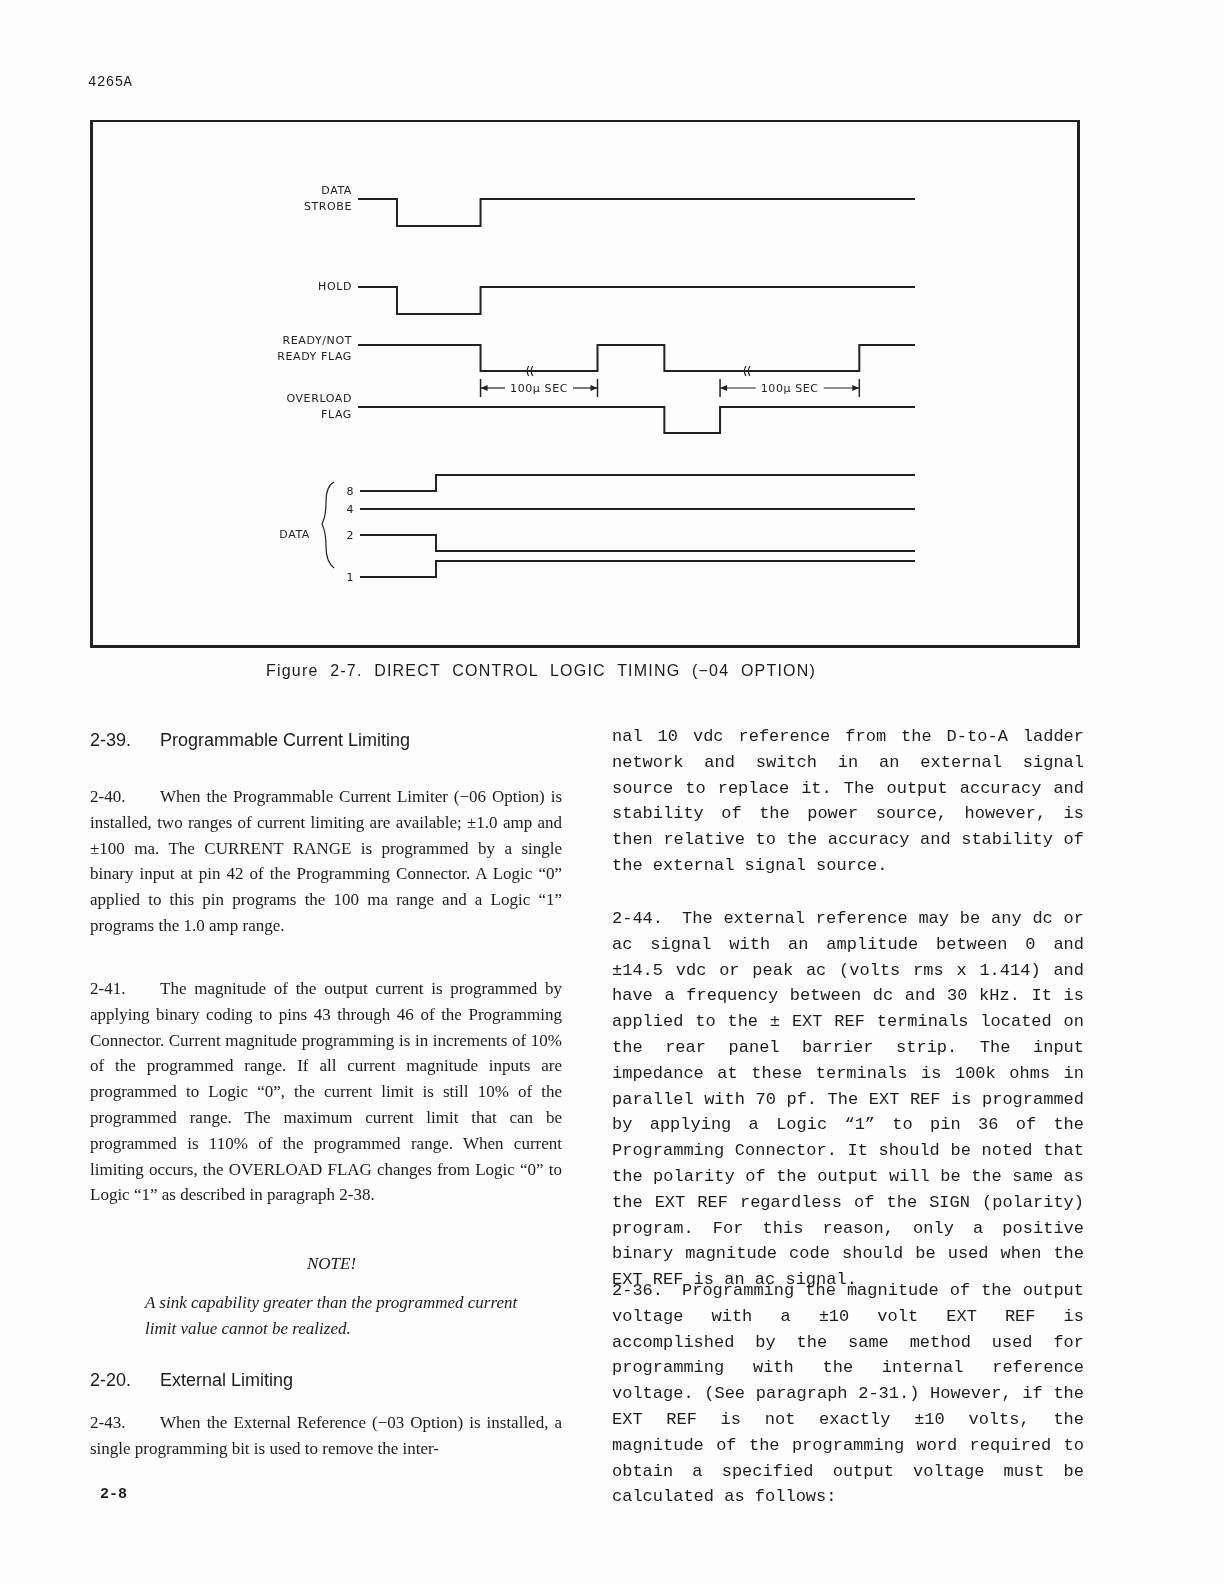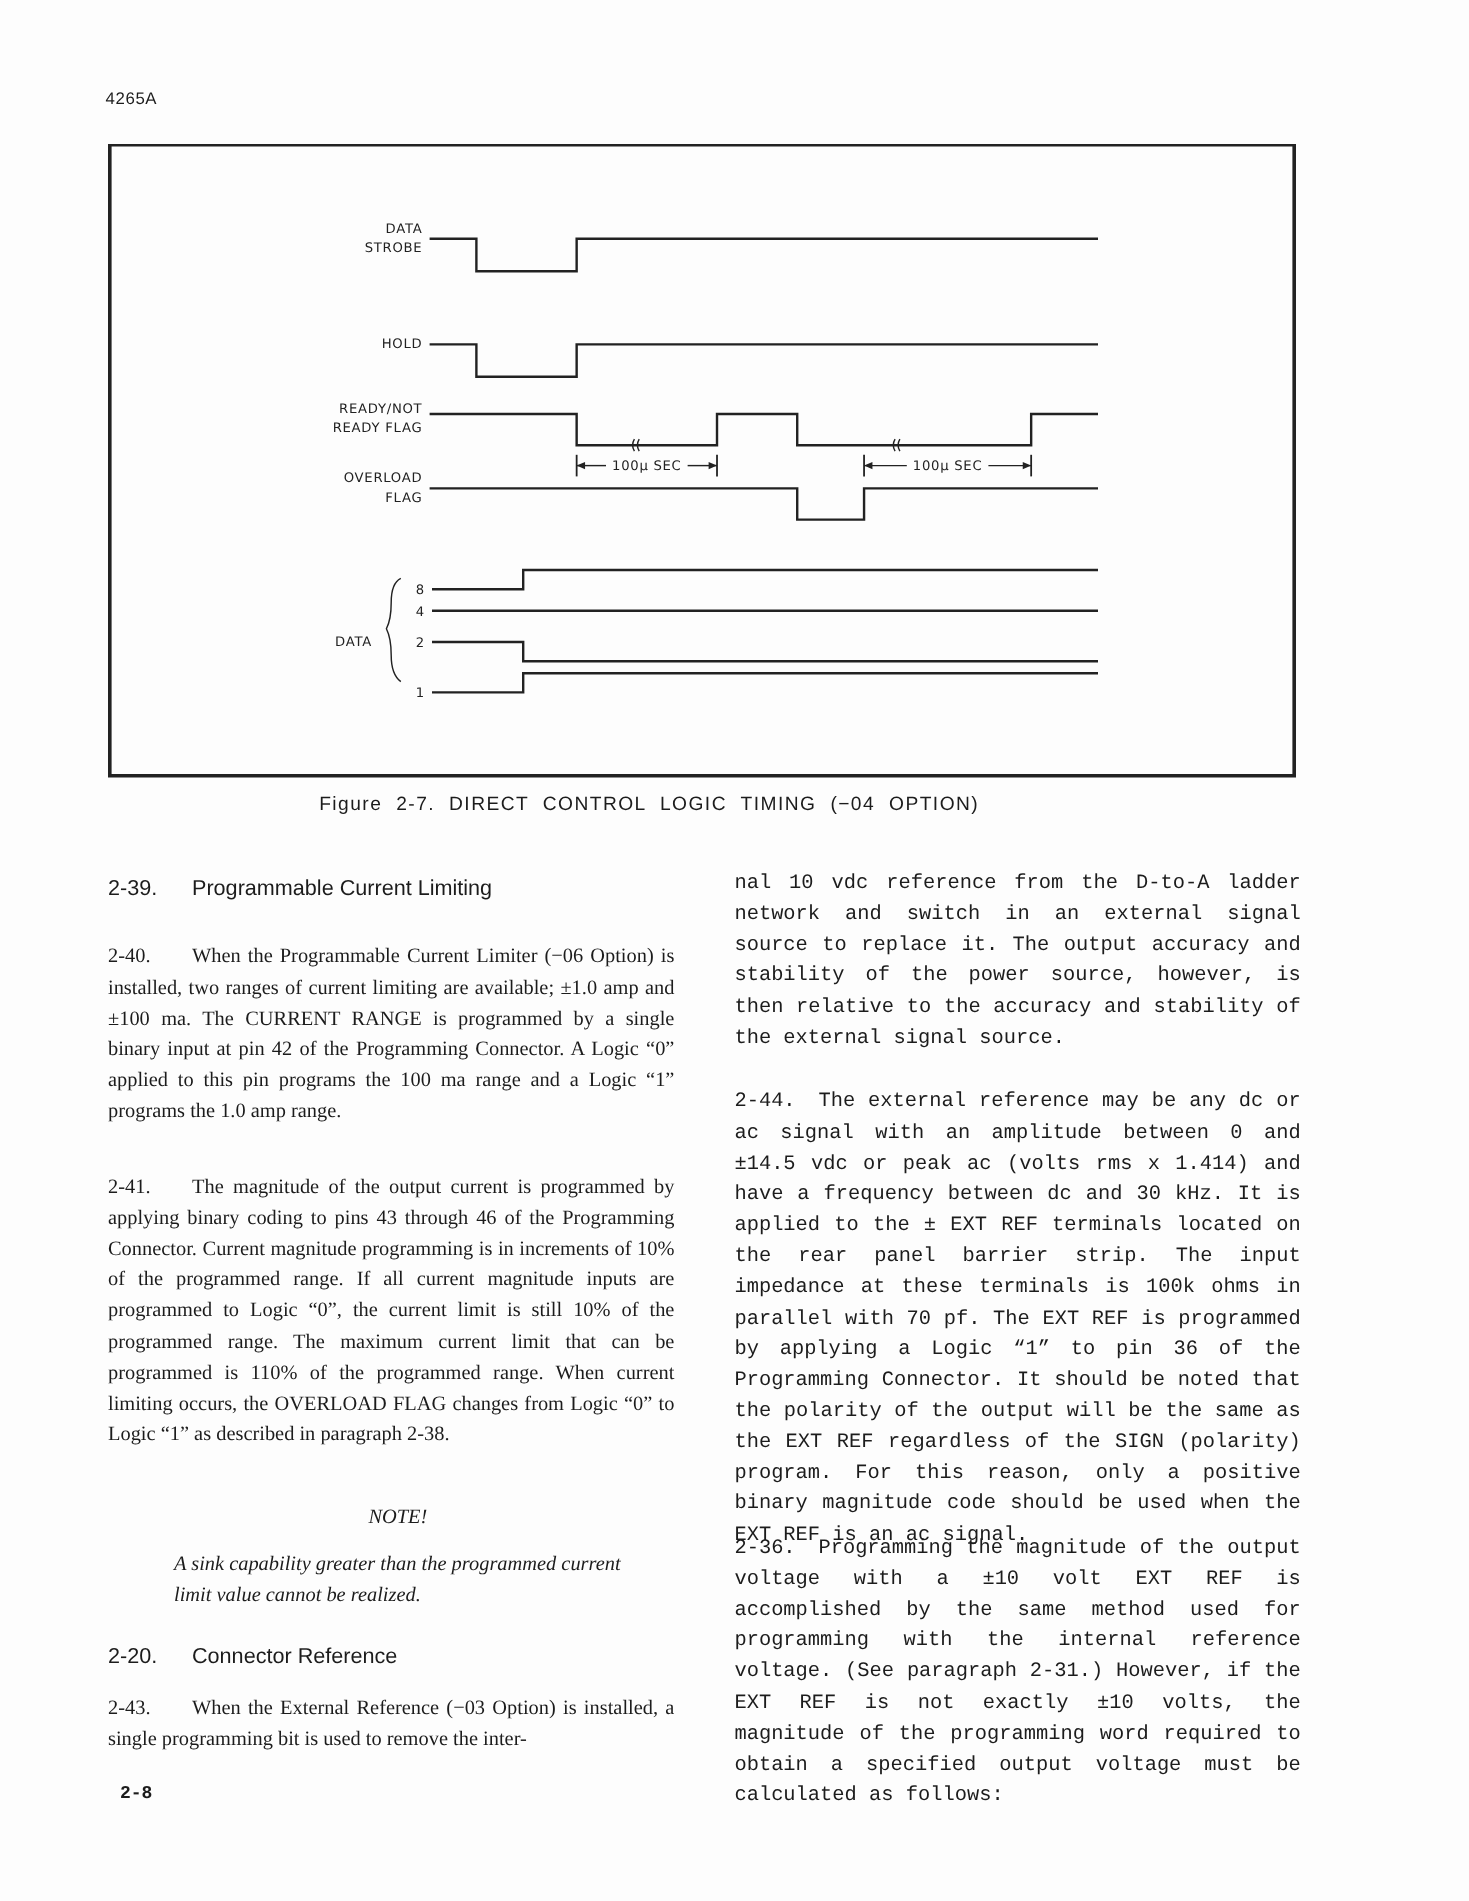--- a/index.html
+++ b/index.html
@@ -1,17 +1,17 @@
 <!DOCTYPE html>
 <html><head>
 <meta charset="utf-8">
 <style>
   html, body { margin: 0; padding: 0; background: #fdfdfd; }
   body { width: 1224px; height: 1584px; position: relative; overflow: hidden; color: #1c1c1c; }
-  .header-id { position: absolute; left: 88px; top: 74px; font-family: Liberation Sans, sans-serif; font-size: 14px; letter-spacing: 0.5px; text-align: right; }
+  .header-id { position: absolute; left: 88px; top: 74px; font-family: Liberation Mono, monospace; font-size: 14px; letter-spacing: 0.5px; text-align: right; }
   .figure-frame { position: absolute; left: 90px; top: 120px; width: 990px; height: 528px; border: 3px solid #222; border-top-width: 2px; box-sizing: border-box; }
   .figure-svg { position: absolute; left: 90px; top: 120px; width: 990px; height: 528px; }
   .sig-label { font-family: "DejaVu Sans", sans-serif; font-size: 11px; fill: #222; letter-spacing: 0.6px; }
   .caption { position: absolute; left: 266px; top: 662px; font-family: "Liberation Sans", sans-serif; font-size: 16px; letter-spacing: 1.2px; word-spacing: 6px; }
   .col { position: absolute; width: 472px; font-family: "Liberation Serif", serif; font-size: 17px; line-height: 25.8px; text-align: justify; }
   .col-left { left: 90px; }
   .col-right { left: 612px; font-family: Liberation Mono, monospace; }
   .sec-head { font-family: "Liberation Sans", sans-serif; font-weight: normal; font-size: 18px; margin: 0; position: absolute; left: 90px; }
   .sec-head .num { display: inline-block; width: 70px; }
   .para { position: absolute; margin: 0; }
@@ -77,21 +77,21 @@
 </p>
 
 <p class="para col col-left" style="top:976px;">
   <span class="pnum">2-41.</span><span>The magnitude of the output current is programmed by applying binary coding to pins 43 through 46 of the Programming Connector. Current magnitude programming is in increments of 10% of the programmed range. If all current magnitude inputs are programmed to Logic “0”, the current limit is still 10% of the programmed range. The maximum current limit that can be programmed is 110% of the programmed range. When current limiting occurs, the OVERLOAD FLAG changes from Logic “0” to Logic “1” as described in paragraph 2-38.</span>
 </p>
 
 <div class="note-title">NOTE!</div>
 <div class="note-body">A sink capability greater than the programmed current limit value cannot be realized.</div>
 
 <h2 class="sec-head" style="top:1370px;">
-  <span class="num">2-20.</span><span>Connector Reference</span>
+  <span class="num">2-20.</span><span>External Limiting</span>
 </h2>
 
 <p class="para col col-left" style="top:1410px;">
   <span class="pnum">2-43.</span><span>When the External Reference (−03 Option) is installed, a single programming bit is used to remove the inter-</span>
 </p>
 
 <p class="para col col-right" style="top:724px;">
   <span>nal 10 vdc reference from the D-to-A ladder network and switch in an external signal source to replace it. The output accuracy and stability of the power source, however, is then relative to the accuracy and stability of the external signal source.</span>
 </p>
 

